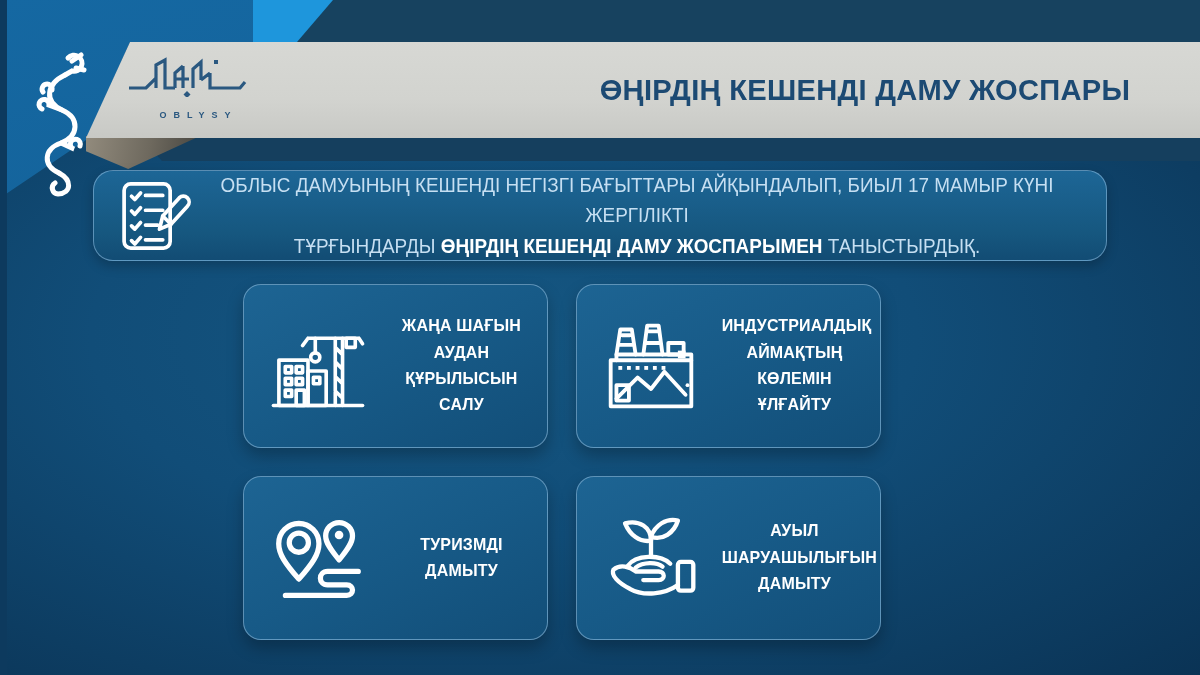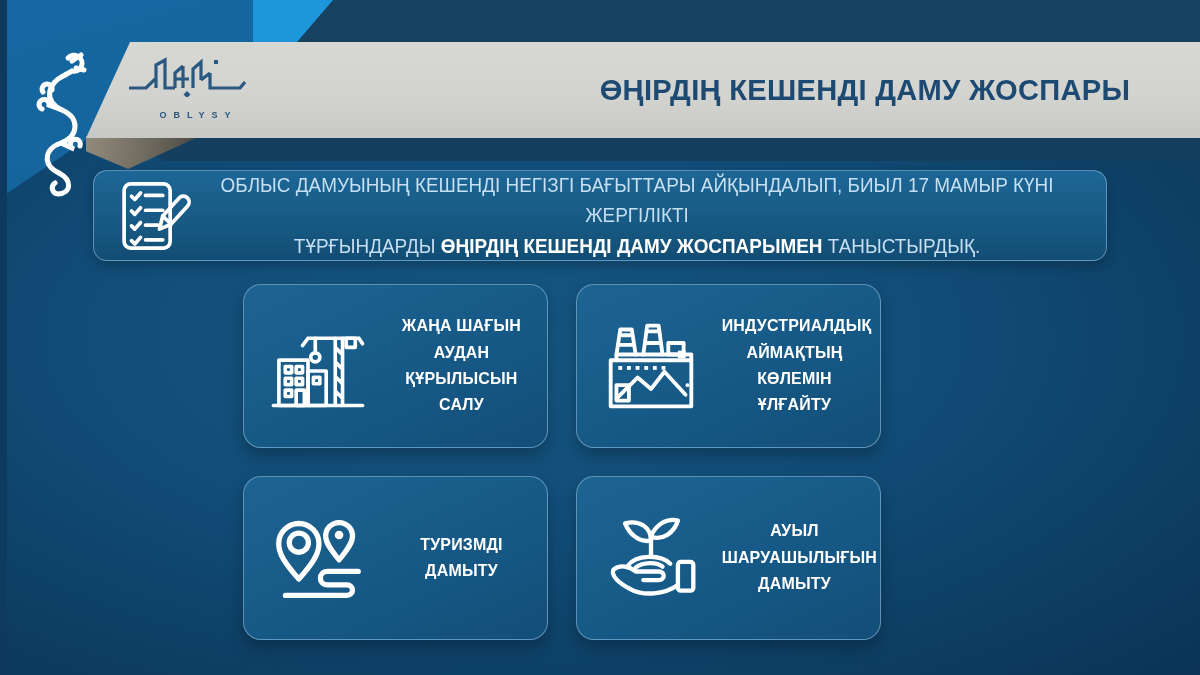--- a/index.html
+++ b/index.html
@@ -48,21 +48,21 @@
   
   .title{
     position:absolute;left:540px;top:42px;width:650px;height:96px;
     display:flex;align-items:center;justify-content:center;
     font-size:30px;font-weight:bold;color:#1c4a73;letter-spacing:.3px;
     transform:scaleX(.97);white-space:nowrap;
   }
   
   .banner{
     position:absolute;left:93px;top:170px;width:1014px;height:91px;
-    border-radius:14px;border:1.5px solid rgba(150,195,230,.55);
+    border-radius:20px;border:1.5px solid rgba(150,195,230,.55);
     background:linear-gradient(180deg,#1d6696 0%,#16577f 70%,#124c74 100%);
     box-shadow:0 5px 12px rgba(0,0,0,.22);
     display:flex;align-items:center;padding:12px 26px;box-sizing:border-box;
   }
   .banner-text{
     flex:1;text-align:center;color:#c6dff2;font-size:19.5px;line-height:1.55;
     transform:scaleX(.97);
   }
   .banner-text b{color:#ffffff;font-weight:bold;}
   

